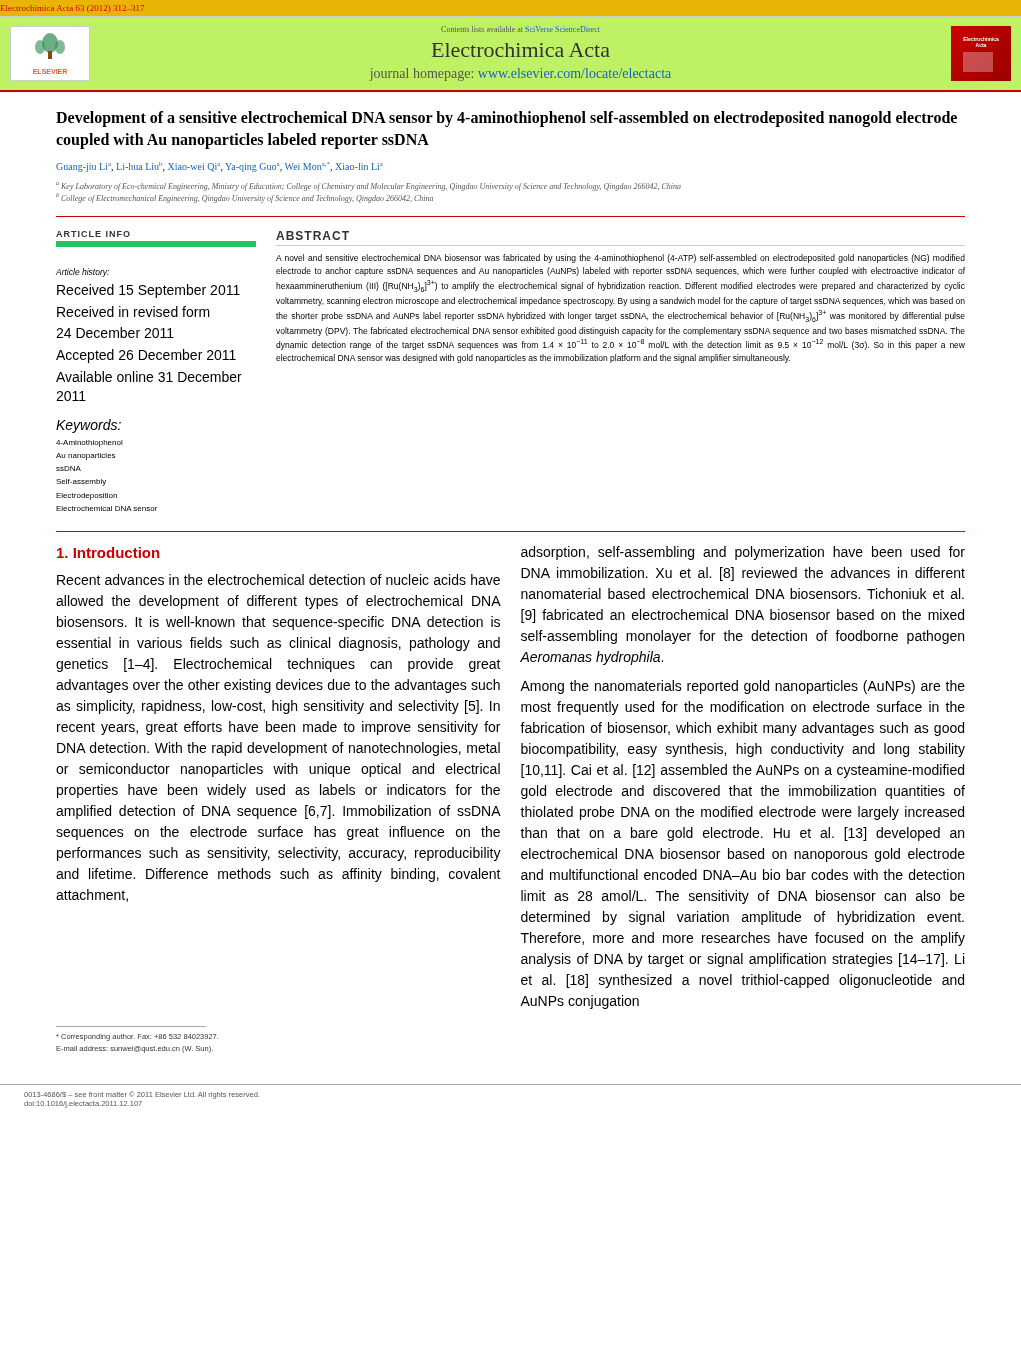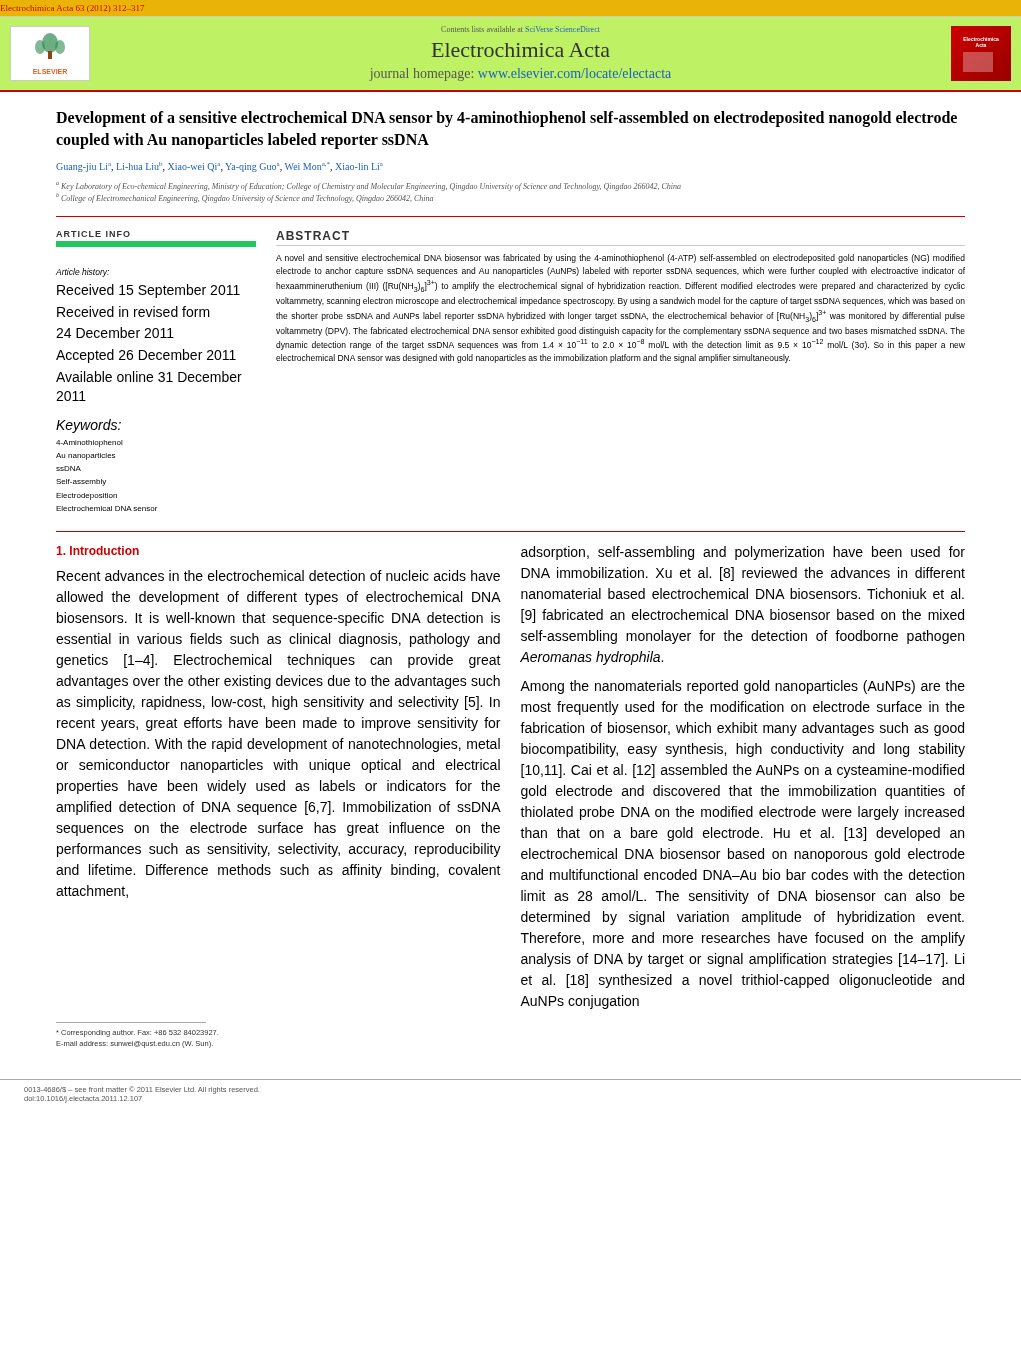--- a/index.html
+++ b/index.html
@@ -230,21 +230,21 @@
     .body-col {
       flex: 1;
       font-size: 8.5px;
       line-height: 1.5;
       color: #000;
       text-align: justify;
       font-family: Arial, sans-serif;
     }
 
     .section-heading {
-      font-size: 12px;
+      font-size: 15px;
       font-weight: bold;
       color: #c00;
       margin-bottom: 6px;
       font-family: Arial, sans-serif;
     }
 
     .body-paragraph {
       margin-bottom: 8px;
       font-size: 14px;
       line-height: 1.5;

